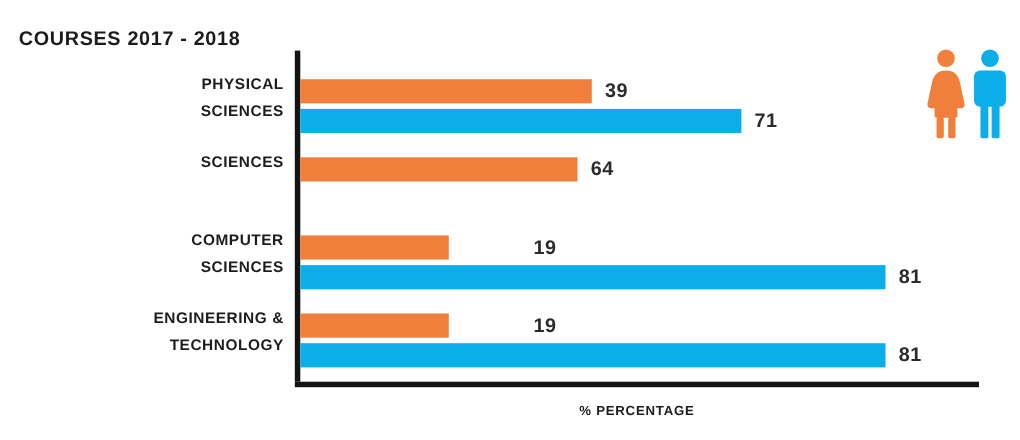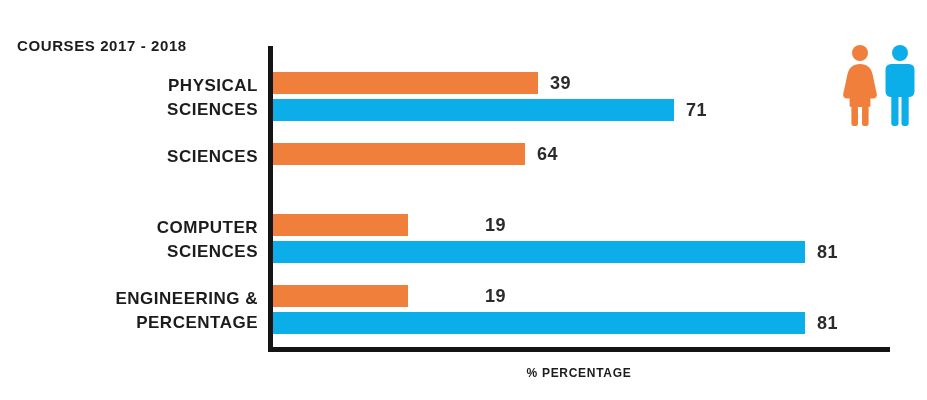--- a/index.html
+++ b/index.html
@@ -19,26 +19,25 @@
   #chart-root {
     position: absolute;
     inset: 0;
   }
 
   
   #chart-title {
     position: absolute;
     left: 17px;
     top: 25px;
-    font-size: 15px;
+    font-size: 18px;
     font-weight: bold;
     letter-spacing: 0.6px;
     color: #1c1c1c;
     white-space: nowrap;
-    margin-top: 12px;
   }
 
   
   #y-axis-line {
     position: absolute;
     left: 268px;
     top: 46px;
     width: 5px;
     height: 301px;
     background: #141414;
@@ -56,23 +55,23 @@
   .category-group {
     position: absolute;
     left: 0;
     right: 0;
     height: 68px;
   }
   .category-label {
     position: absolute;
     left: 0;
     width: 258px;
-    top: 12px;
+    top: 2px;
     text-align: right;
-    font-size: 17px;
+    font-size: 14px;
     font-weight: bold;
     letter-spacing: 0.5px;
     line-height: 24px;
     color: #1c1c1c;
   }
   .category-label span { display: block; }
 
   
   .bar-row {
     position: absolute;
@@ -168,21 +167,21 @@
     </div>
     <div class="bar-row" style="top:37px; width:620px">
       <div class="bar bar-male" style="width:532px"></div>
       <div class="bar-value" style="left:544px">81</div>
     </div>
   </div>
 
   <div class="category-group" style="top:275px">
     <div class="category-label">
       <span>ENGINEERING &amp;</span>
-      <span>PERCENTAGE</span>
+      <span>TECHNOLOGY</span>
     </div>
     <div class="bar-row" style="top:10px; width:620px">
       <div class="bar bar-female" style="width:135px"></div>
       <div class="bar-value" style="left:212px">19</div>
     </div>
     <div class="bar-row" style="top:37px; width:620px">
       <div class="bar bar-male" style="width:532px"></div>
       <div class="bar-value" style="left:544px">81</div>
     </div>
   </div>

